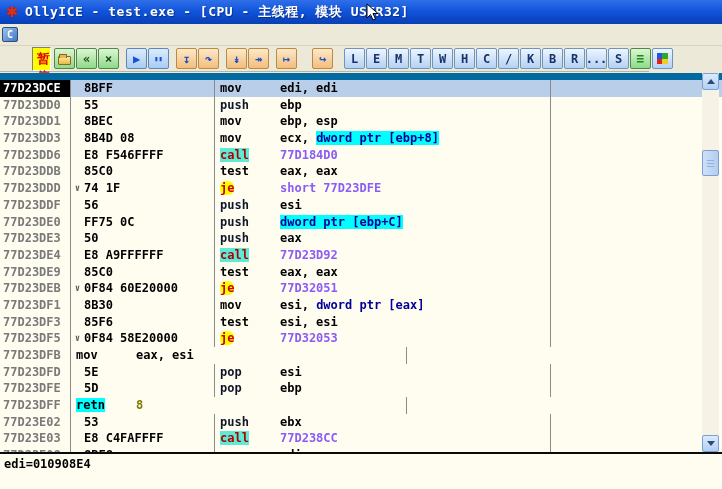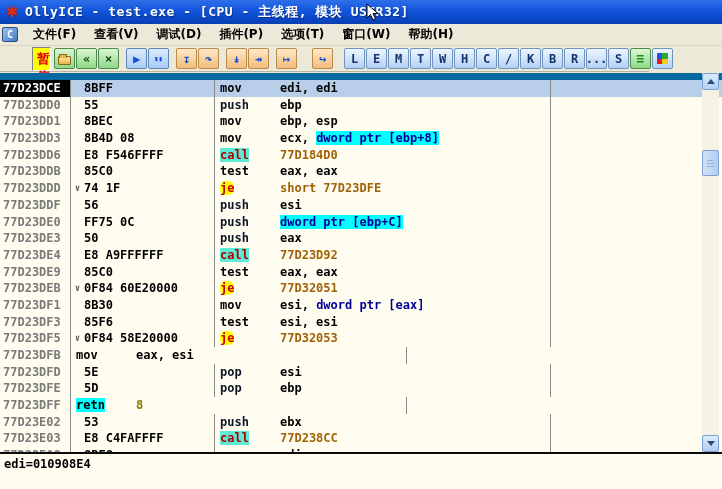--- a/index.html
+++ b/index.html
@@ -114,21 +114,21 @@
   .c-com { flex:1; }
   .drow.sel .c-hex, .drow.sel .c-dis, .drow.sel .c-com { background:#B9CFE9; }
   .mn { display:inline-block; width:60px; color:#000; }
   .mn.stack { color:#0f172a; }
   .mn-call { color:#B00000; background:#5eead4; }
   .mn-jump { color:#D00000; background:#FFFF00;border-radius:6px; }
   .mn-retn { color:#000000; background:#00FFFF; }
   .op-plain { color:#000; }
   .op-memhi { color:#000098; background:#00FFFF; }
   .op-mem   { color:#000098; }
-  .op-target{ color:#a16207;margin-top:26px; }
+  .op-target{ color:#8b5cf6;margin-top:26px; }
   .op-imm   { color:#7C7C00; }
 
   
   .vscroll {
     position:absolute; right:3px; top:73px; width:17px; height:379px;
     background:#F6F3E6;
   }
   .sb-btn {
     position:absolute; left:0; width:17px; height:17px;
     background:linear-gradient(180deg,#dcebfc,#b2d0f2);
@@ -162,29 +162,20 @@
 <div class="titlebar">
   <span class="app-icon">✱</span>
   <span class="title-text">OllyICE - test.exe - [CPU -  主线程, 模块  USER32]</span>
 </div>
 <svg class="cursor-svg" width="13" height="19" viewBox="0 0 13 19">
   <polygon points="1,1 1,15 4.5,11.5 7,17 9.5,16 7,10.5 12,10.5" fill="#ffffff" stroke="#000000" stroke-width="1"></polygon>
 </svg>
 
 <div class="menubar">
   <div class="mdi-icon">C</div>
-  <div id="menu-items" style="display:flex;">
-      <div class="menu-item">文件(F)</div>
-      <div class="menu-item">查看(V)</div>
-      <div class="menu-item">调试(D)</div>
-      <div class="menu-item">插件(P)</div>
-      <div class="menu-item">选项(T)</div>
-      <div class="menu-item">窗口(W)</div>
-      <div class="menu-item">帮助(H)</div>
-    </div>
 </div>
 
 <div class="toolbar">
   <div class="pause-box">暂停</div>
   <div id="toolbar-buttons" style="display:flex; align-items:center;">
       <div class="tbtn green">
         <span class="folder-shape"></span>
       </div>
       <div class="tbtn green">
         <span>«</span>

